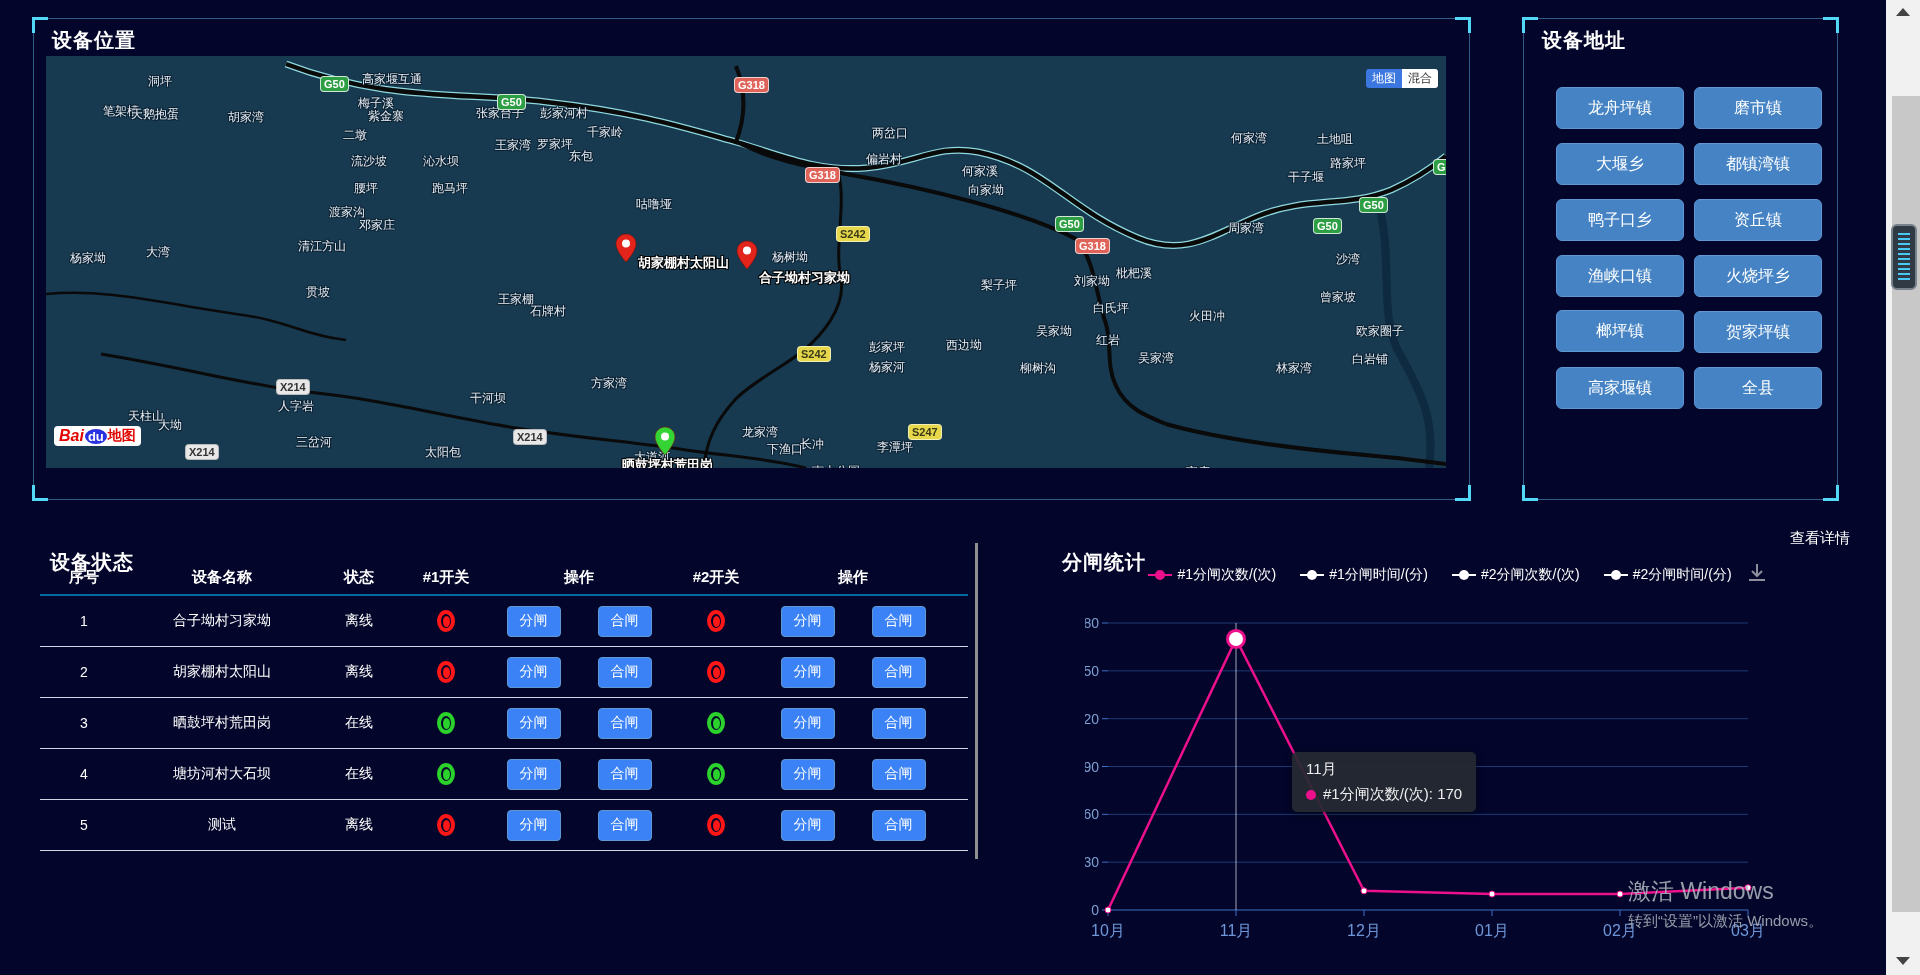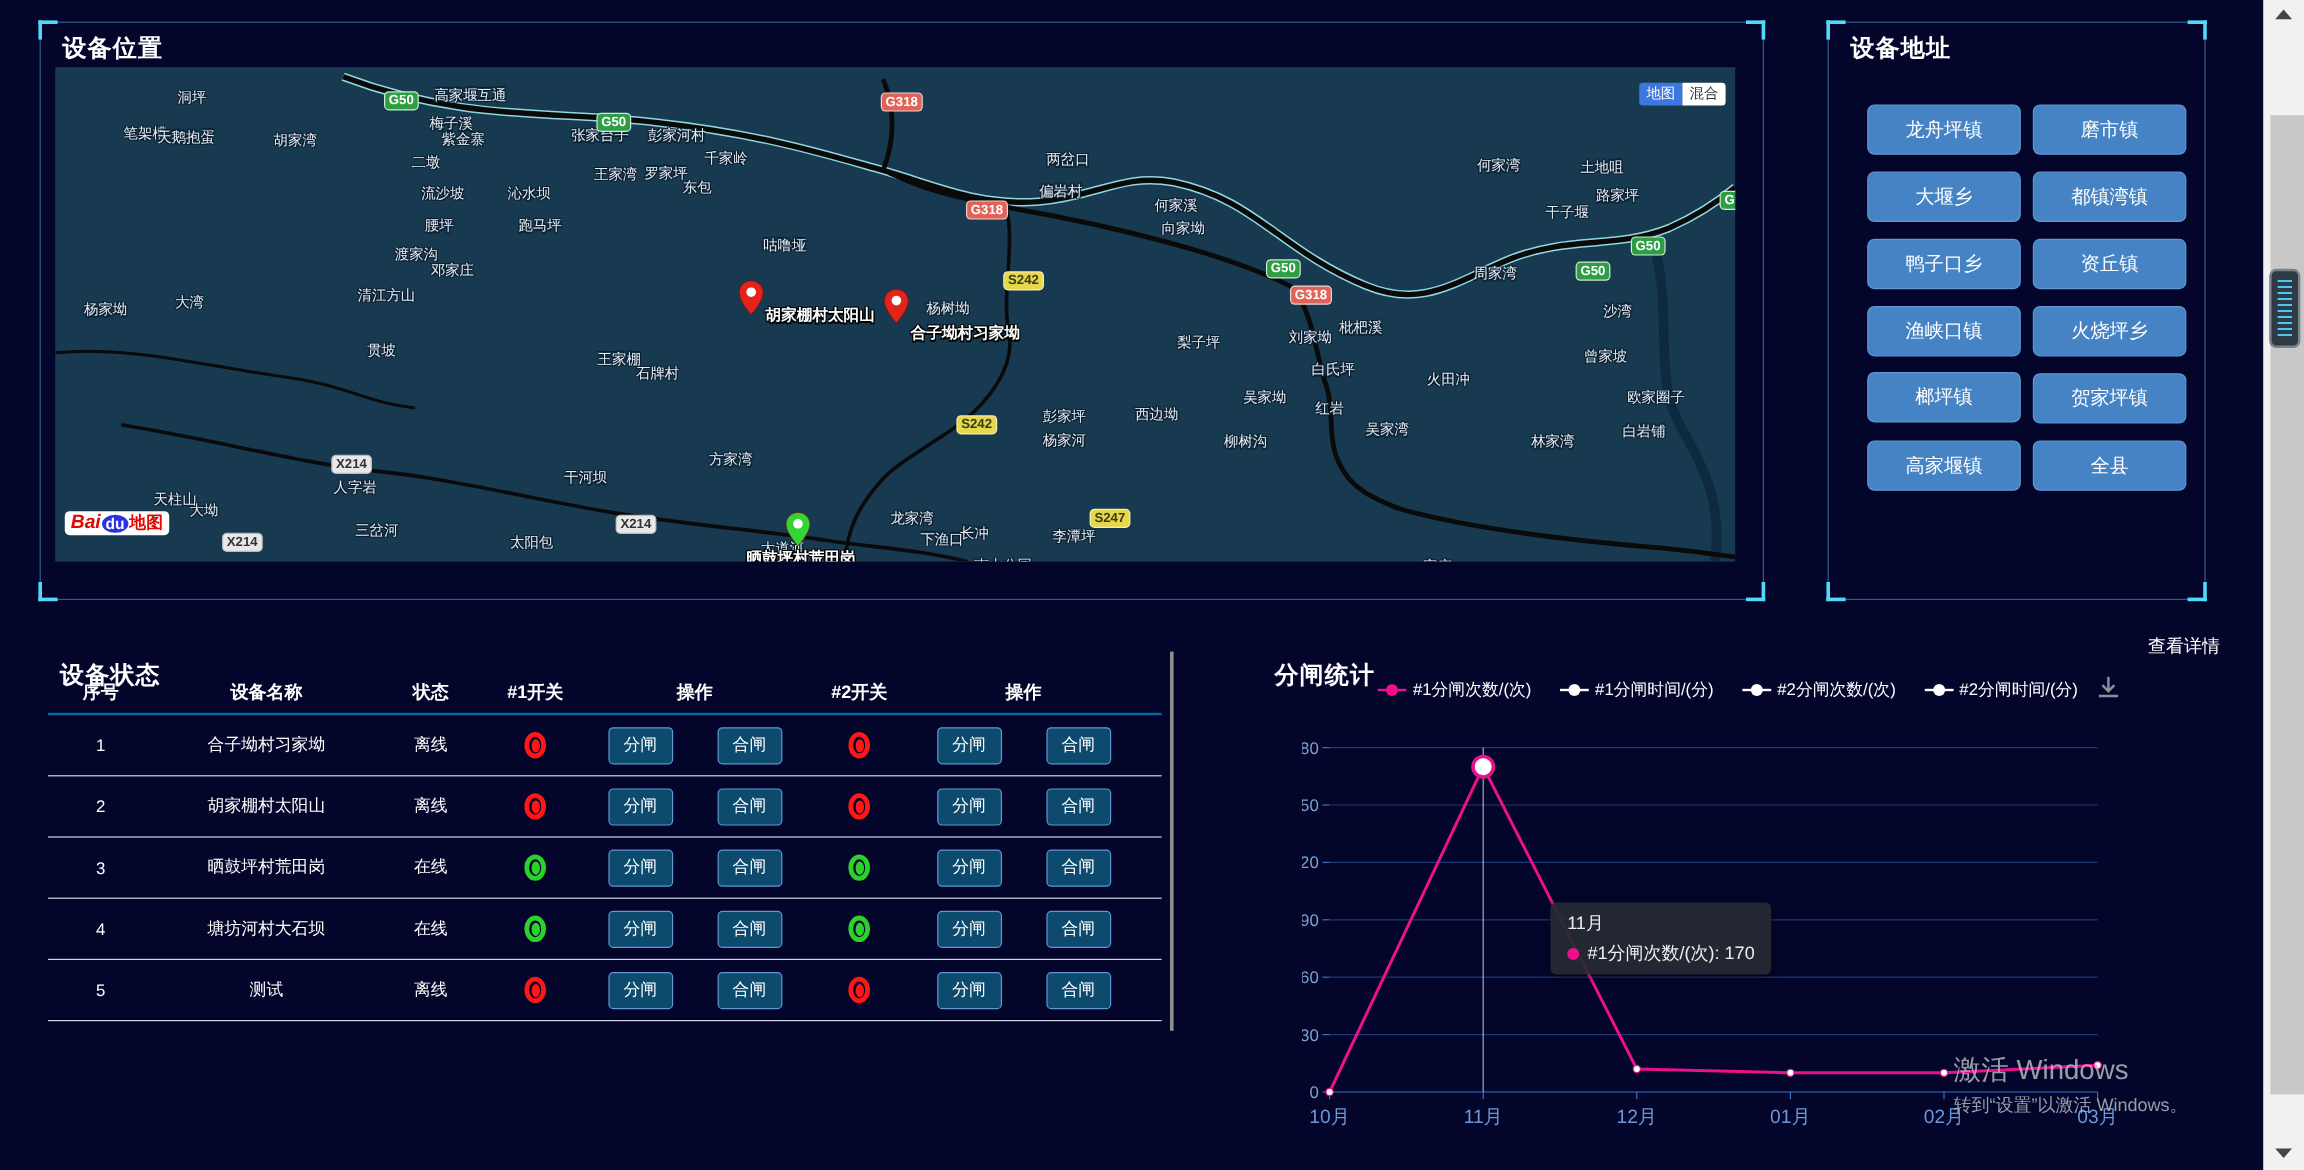--- a/index.html
+++ b/index.html
@@ -54,21 +54,21 @@
   .c-name{width:188px;text-align:center;}
   .c-status{width:86px;text-align:center;}
   .c-sw{width:88px;display:flex;justify-content:center;}
   .c-ops{width:178px;display:flex;justify-content:center;gap:37px;}
   .c-sw2{width:96px;display:flex;justify-content:center;}
   .ind{width:18px;height:22px;border-radius:50%;display:flex;align-items:center;justify-content:center;}
   .ind-red{border:4px solid #ff1616;}
   .ind-red::after{content:'';width:7px;height:11px;border-radius:50%;background:#ff1616;}
   .ind-green{border:4px solid #2bd22b;}
   .ind-green::after{content:'';width:7px;height:11px;border-radius:50%;background:#2bd22b;}
-  .op-btn{width:54px;height:31px;background:#0c4a6e;border:1px solid #5f97d2;border-radius:4px;color:#fff;font-size:14px;
+  .op-btn{width:54px;height:31px;background:#3b82f6;border:1px solid #5f97d2;border-radius:4px;color:#fff;font-size:14px;
     display:flex;align-items:center;justify-content:center;cursor:pointer;padding:0;}
   .divider{position:absolute;left:975px;top:543px;width:3px;height:316px;background:#8f8f8f;}
 
   
   .details-link{position:absolute;left:1760px;top:529px;width:90px;text-align:right;color:#fff;font-size:15px;cursor:pointer;}
   .download-icon{position:absolute;left:1744px;top:560px;width:26px;height:26px;cursor:pointer;}
   .legend{position:absolute;left:1100px;top:566px;width:680px;display:flex;justify-content:center;gap:24px;}
   .legend-item{display:flex;align-items:center;gap:5px;color:#fff;font-size:14px;cursor:pointer;white-space:nowrap;}
   .legend-icon{position:relative;width:24px;height:10px;}
   .legend-icon .li-line{position:absolute;left:0;top:4px;width:24px;height:2px;}

